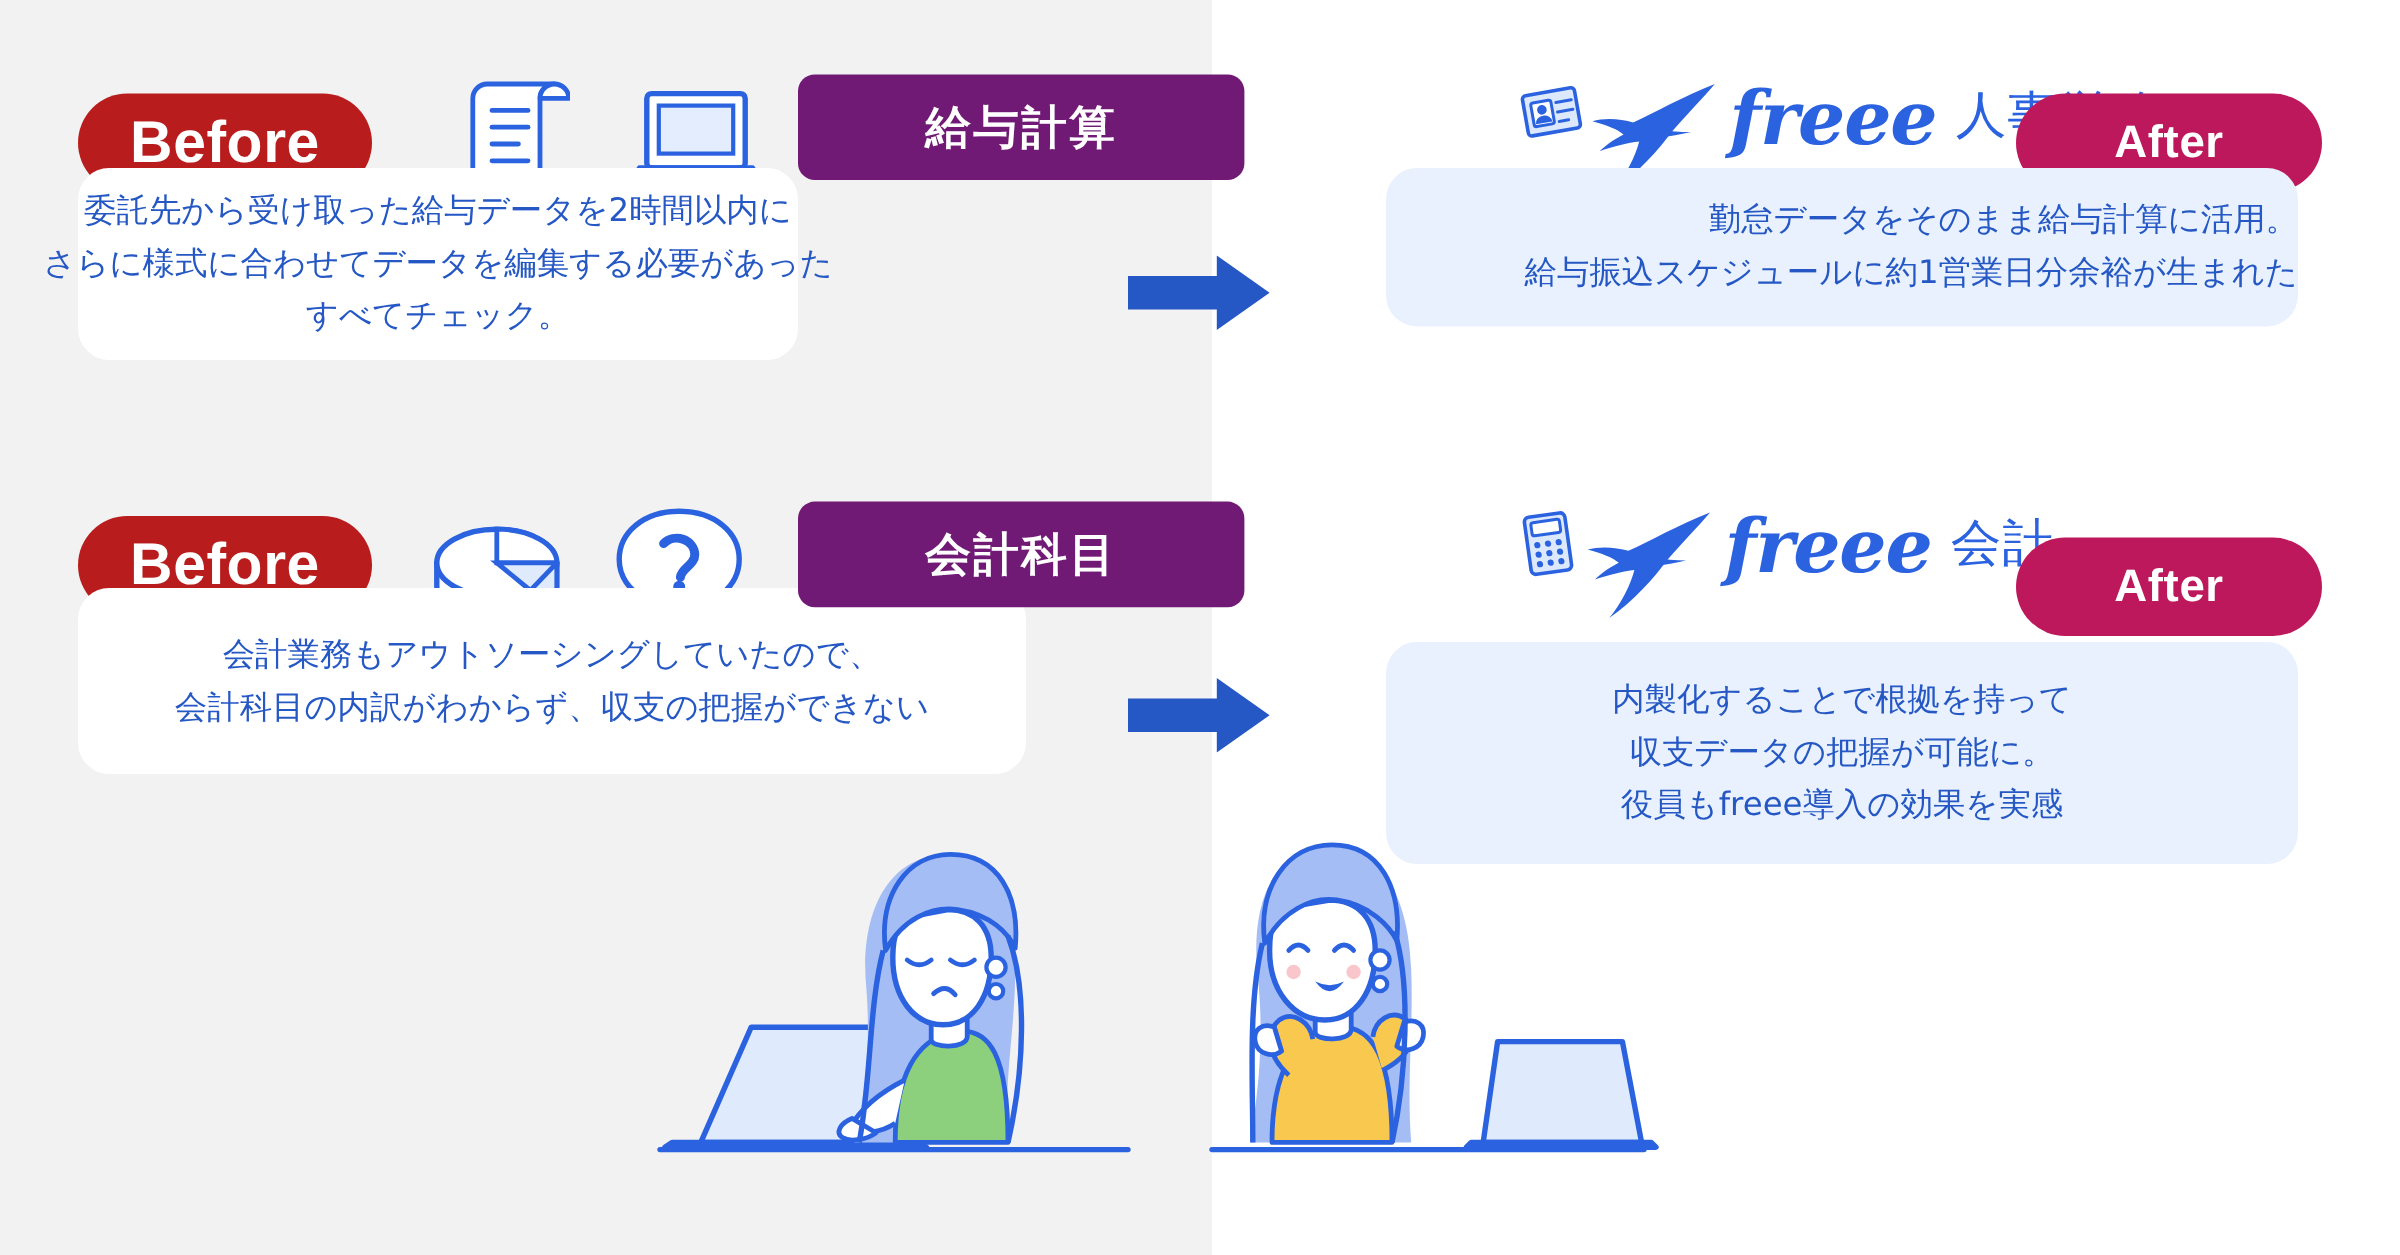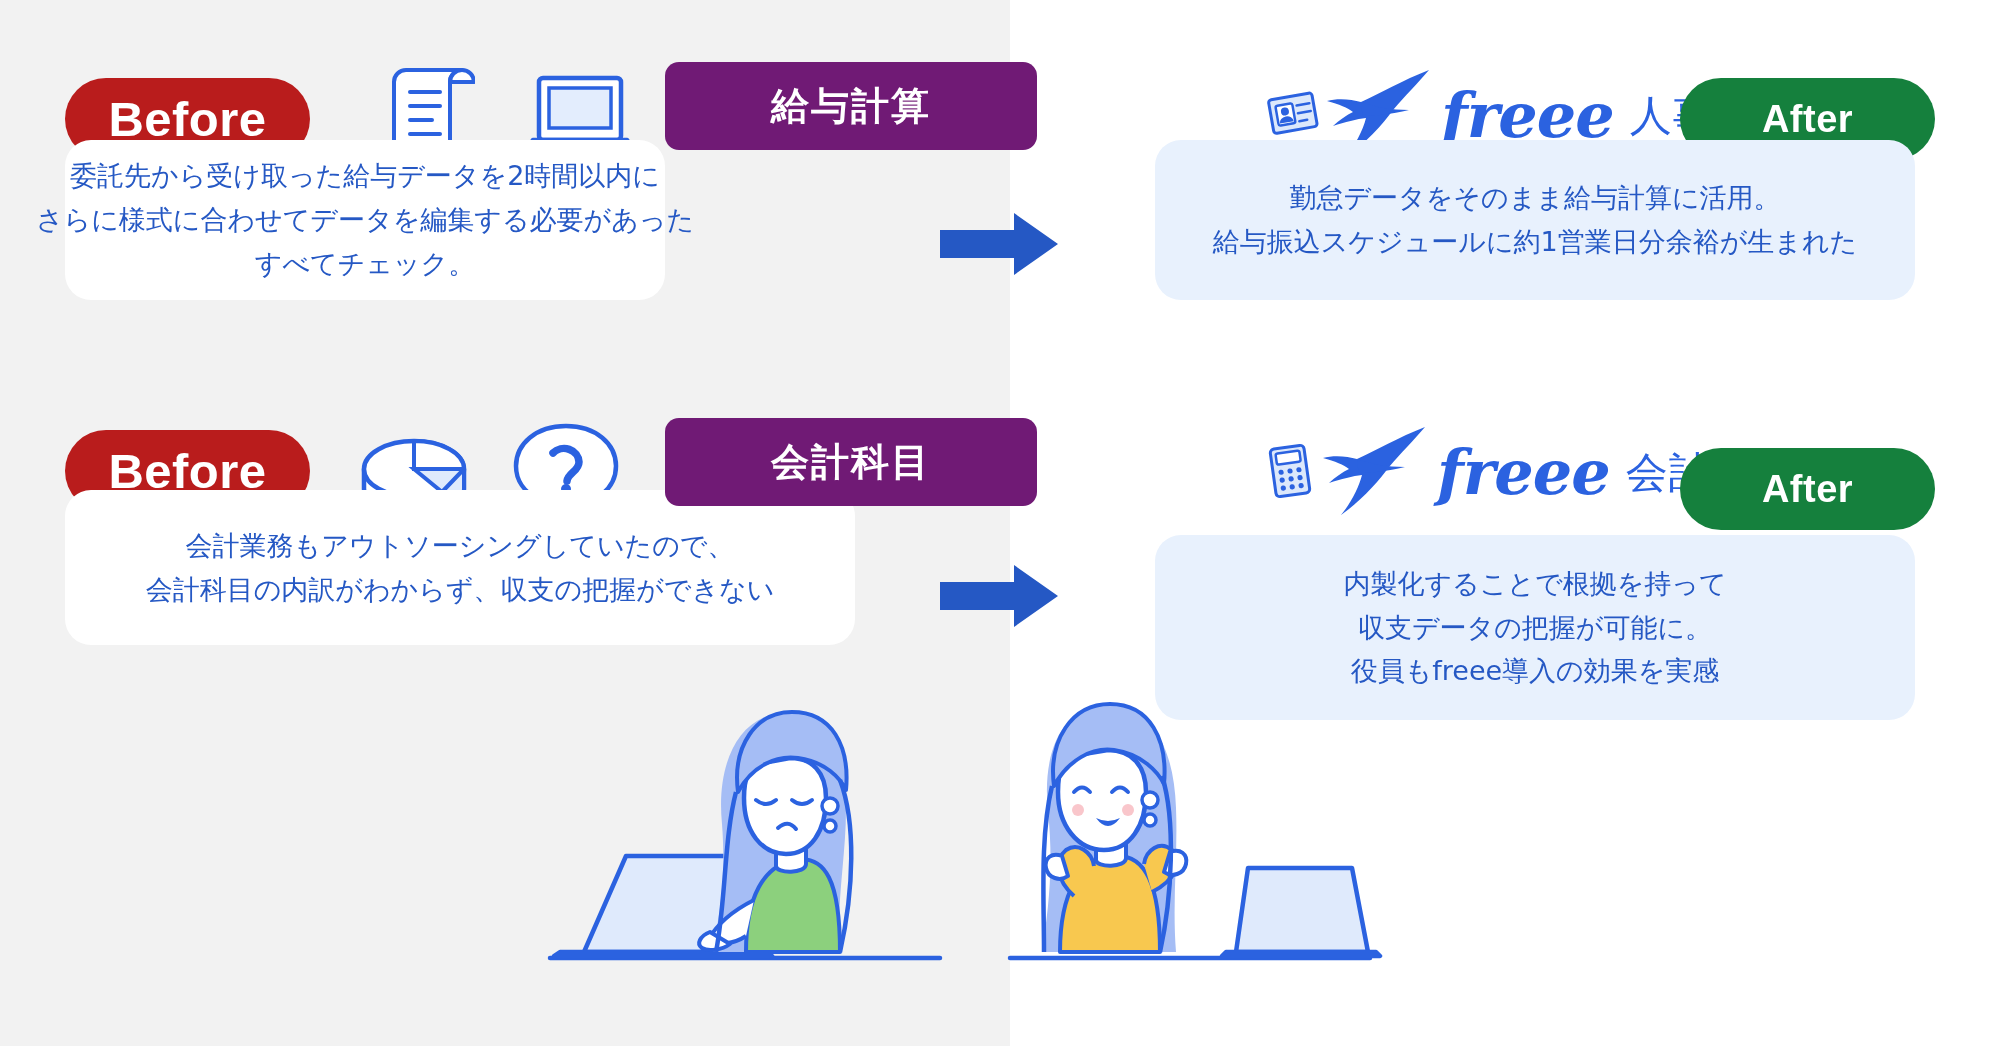--- a/index.html
+++ b/index.html
@@ -20,21 +20,21 @@
   .pill{
     position:absolute;
     display:flex;align-items:center;justify-content:center;
     border-radius:60px;
     color:#ffffff;
     font-weight:bold;
     letter-spacing:.5px;
     box-sizing:border-box;
   }
   .pill-before{background:#b91c1c;width:245px;height:82px;font-size:49px;}
-  .pill-after{background:#15803d;width:255px;height:82px;font-size:38px;text-align:center;}
+  .pill-after{background:#be185d;width:255px;height:82px;font-size:38px;text-align:center;}
   .pill-topic{
     background:#701a75;width:372px;height:88px;border-radius:14px;
     font-size:38px;letter-spacing:2px;
     font-family:"DejaVu Sans","Liberation Sans",sans-serif;
   }
 
   
   .card{
     position:absolute;
     box-sizing:border-box;
@@ -48,21 +48,21 @@
     font-family:"DejaVu Sans","Liberation Sans",sans-serif;
   }
   .card-before{background:#ffffff;text-align:center;}
   .card-after{background:#e8f1fd;}
   .card .ln{display:block;white-space:nowrap;}
 
   
   .arrow{position:absolute;}
 
   
-  .logo{position:absolute;display:flex;align-items:center;}
+  .logo{position:absolute;display:flex;}
   .logo .wordmark{
     font-family:"DejaVu Serif","Liberation Serif",serif;
     font-style:italic;
     font-weight:bold;
     color:#2b62e0;
     font-size:62px;
     letter-spacing:-1px;
     line-height:1;
     margin-left:6px;
   }
@@ -152,21 +152,21 @@
       </svg>
     </span>
     <span class="wordmark">freee</span>
     <span class="suffix">人事労務</span>
   </div>
 
   <div class="pill pill-after" style="left:1680px;top:78px;">
     <span>After</span>
   </div>
 
-  <div class="card card-after" style="left:1155px;top:140px;width:760px;height:160px;">
+  <div class="card card-after" style="left:1155px;top:140px;width:760px;height:132px;align-items:flex-end;">
     <span class="ln">勤怠データをそのまま給与計算に活用。</span>
     <span class="ln">給与振込スケジュールに約1営業日分余裕が生まれた</span>
   </div>
 
   <div class="pill pill-before" style="left:65px;top:430px;">
     <span>Before</span>
   </div>
 
   <div class="ico" style="left:358px;top:425px;">
     <svg width="112" height="104" viewBox="0 0 112 104">

